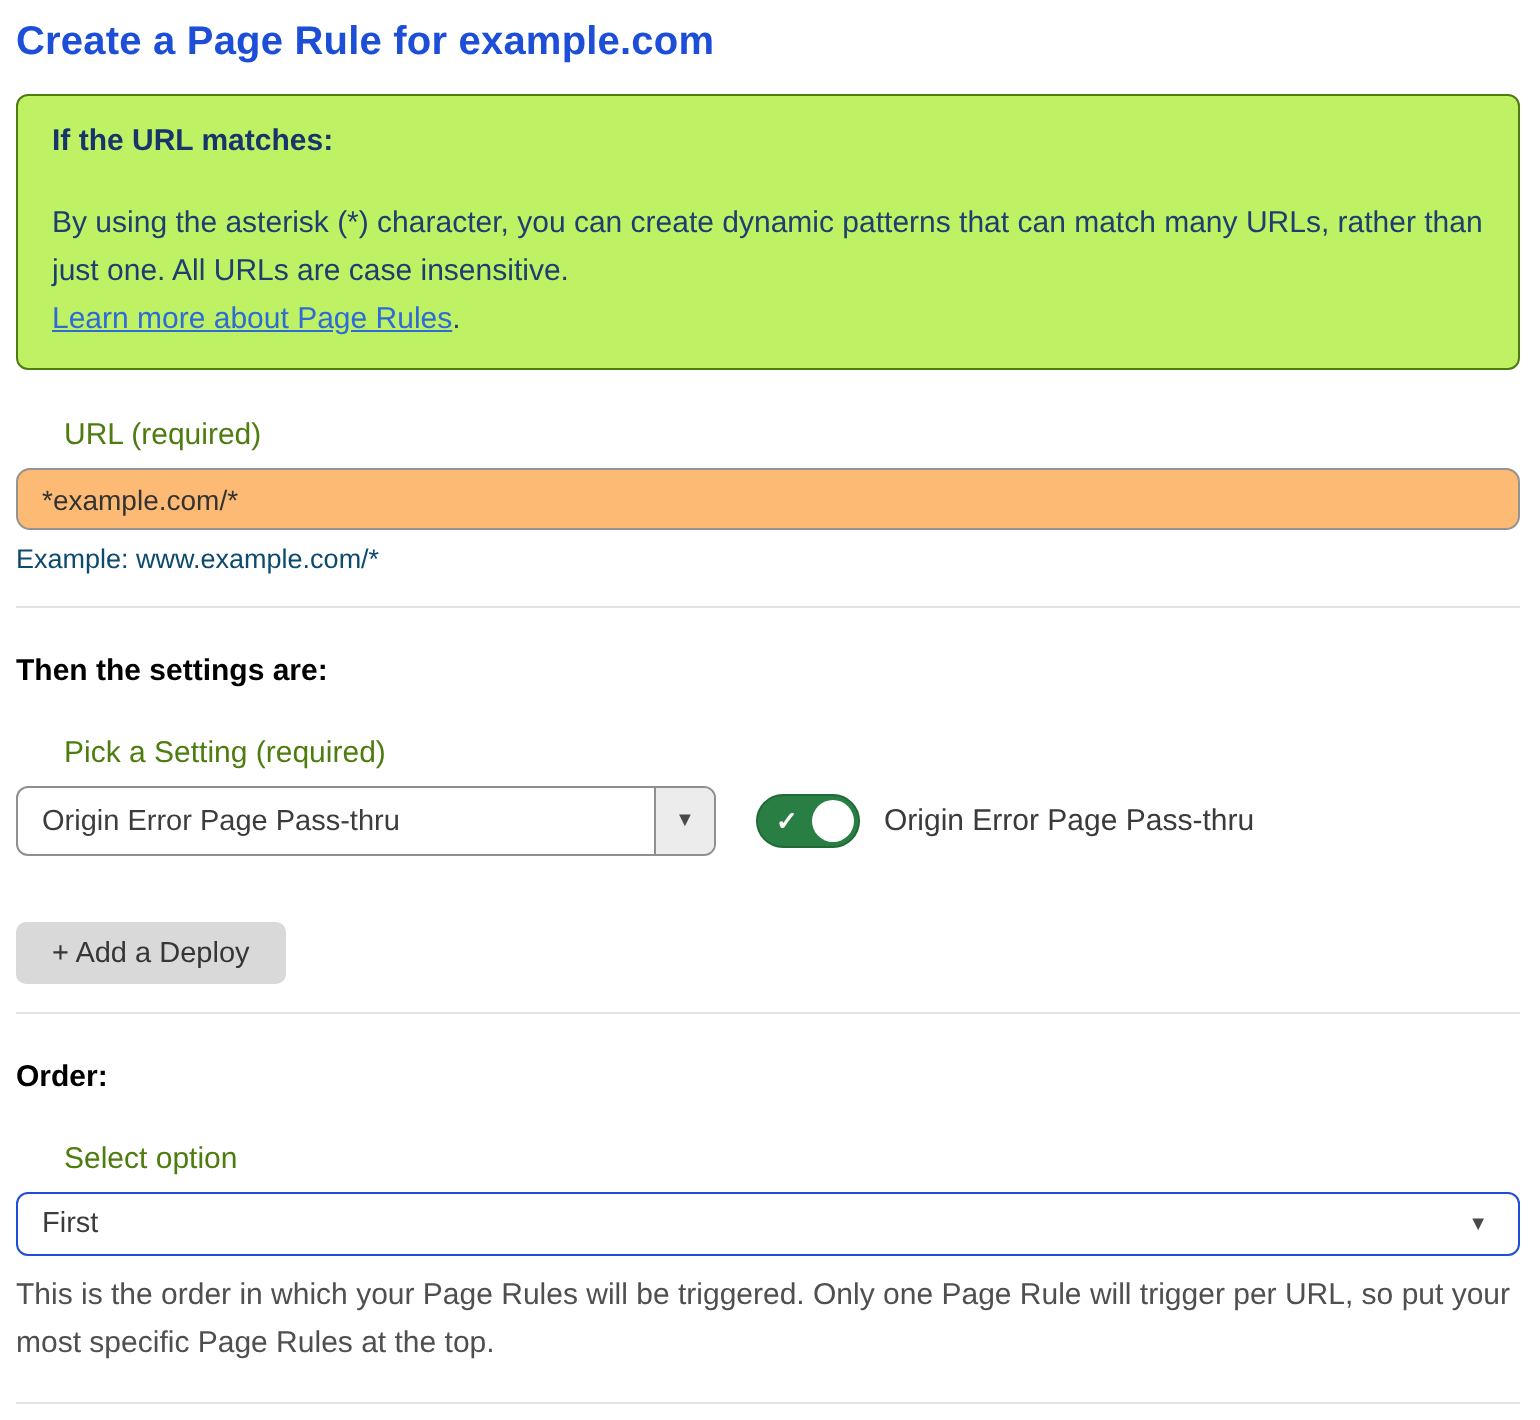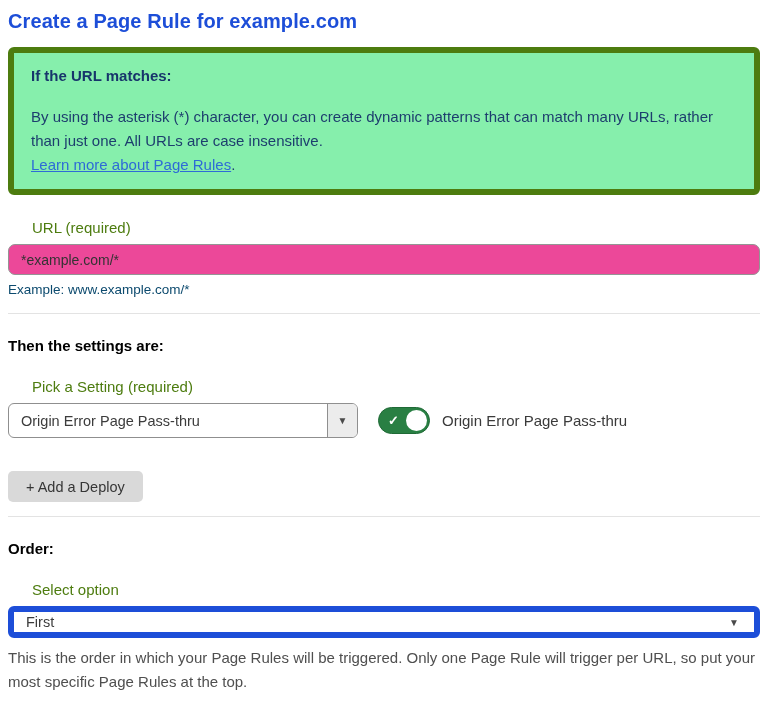--- a/index.html
+++ b/index.html
@@ -16,22 +16,22 @@
   }
   h1.page-title {
     font-size: 20px;
     font-weight: 700;
     color: #1d4ed8;
     letter-spacing: 0.1px;
     margin: 2px 0 14px 0;
   }
   
   .info-box {
-    background: #86efac;
-    border: 6px solid #4d7c0f;
+    background: #bef264;
+    border: 1px solid #4d7c0f;
     border-radius: 6px;
     padding: 11px 17px 12px 17px;
     color: #1d3e6e;
     font-size: 15px;
     line-height: 24px;
   }
   .info-box .info-heading {
     font-weight: 700;
     font-size: 15px;
     color: #17356b;
@@ -62,21 +62,21 @@
     display: block;
     width: 100%;
     height: 31px;
     margin-top: 8px;
     border: 1px solid #949494;
     border-radius: 7px;
     padding: 0 12px;
     font-size: 14px;
     font-family: "Liberation Sans", sans-serif;
     color: #333333;
-    background: #ec4899;
+    background: #fdba74;
     outline: none;
   }
 
   .divider {
     border: none;
     border-top: 1px solid #e3e3e3;
     margin-top: 16px;
   }
 
   .section-heading {
@@ -180,21 +180,21 @@
 
   .order-select-wrap {
     position: relative;
     margin-top: 8px;
   }
   .order-select {
     display: flex;
     align-items: center;
     width: 100%;
     height: 32px;
-    border: 6px solid #1d4ed8;
+    border: 1px solid #1d4ed8;
     border-radius: 6px;
     background: #ffffff;
     padding: 0 12px;
     font-size: 14.5px;
     color: #3c3c3c;
     cursor: pointer;
   }
   .order-select .order-arrow {
     margin-left: auto;
     font-size: 10px;

